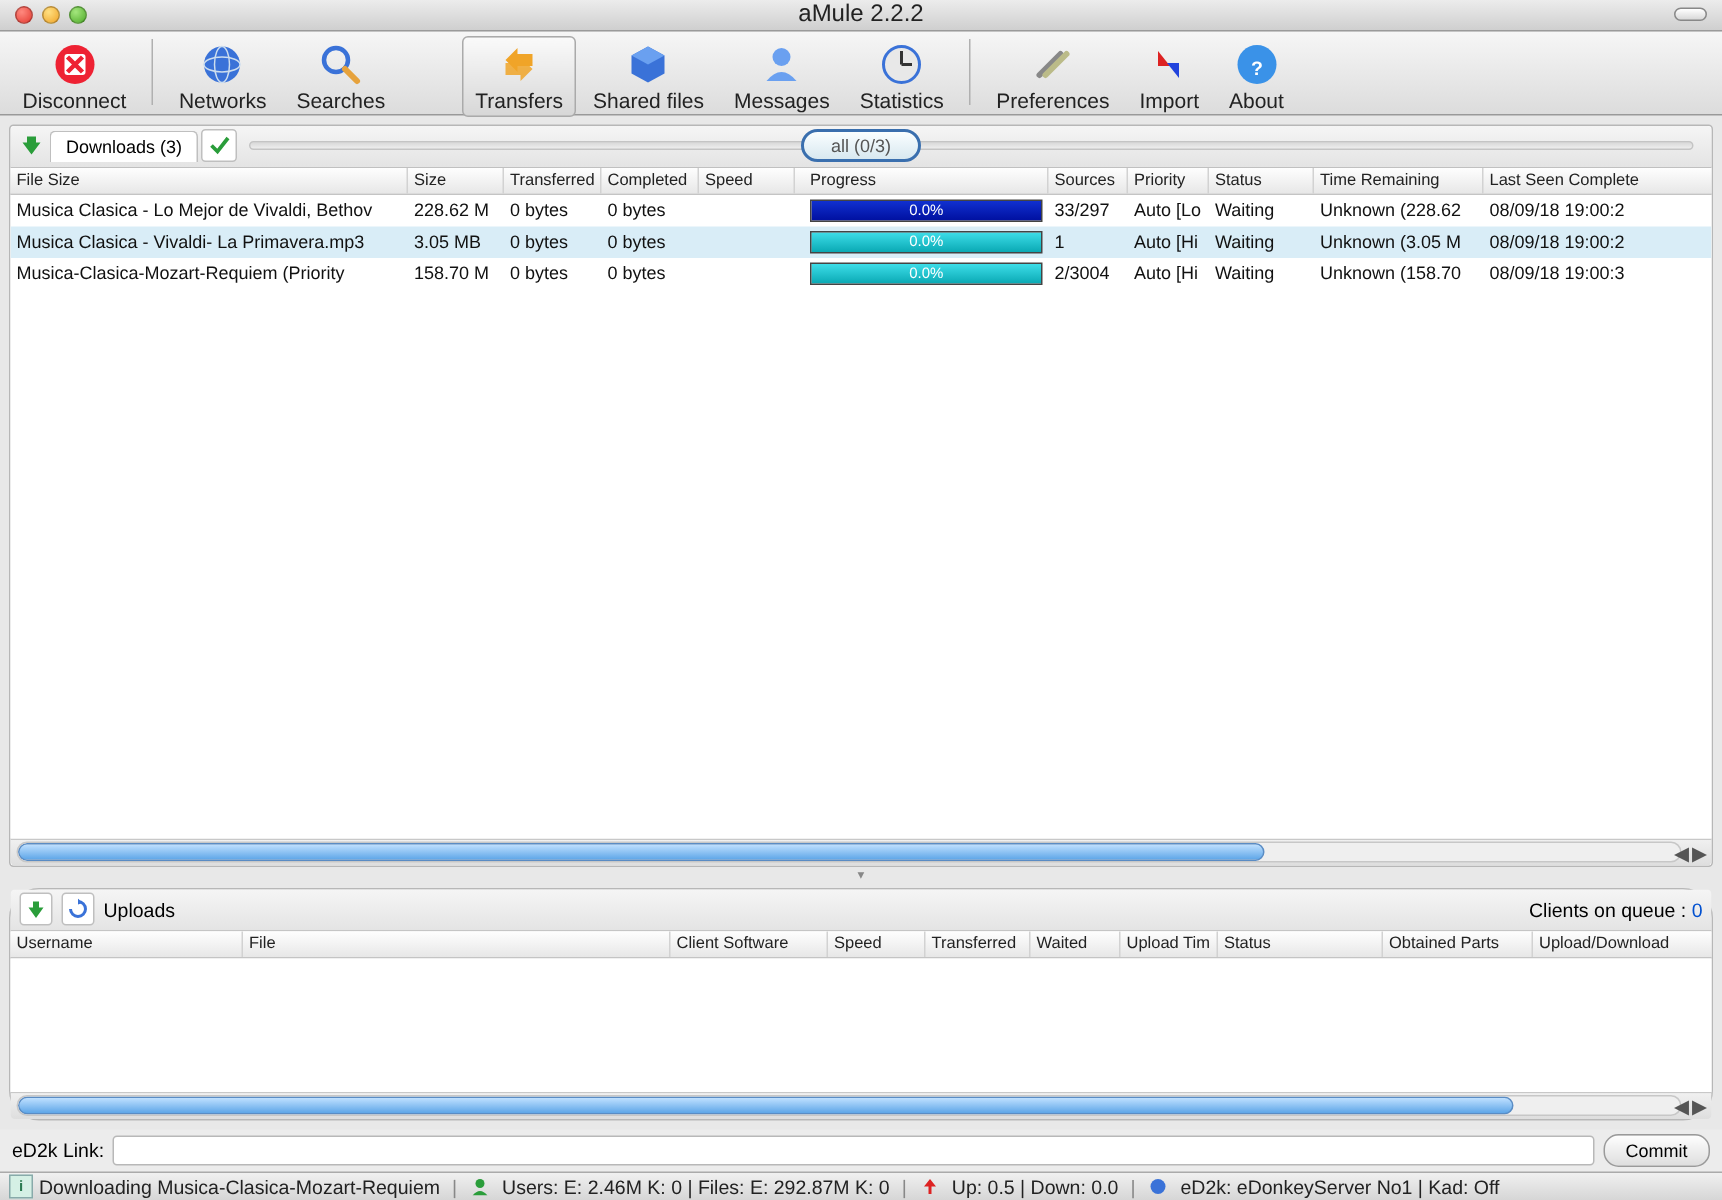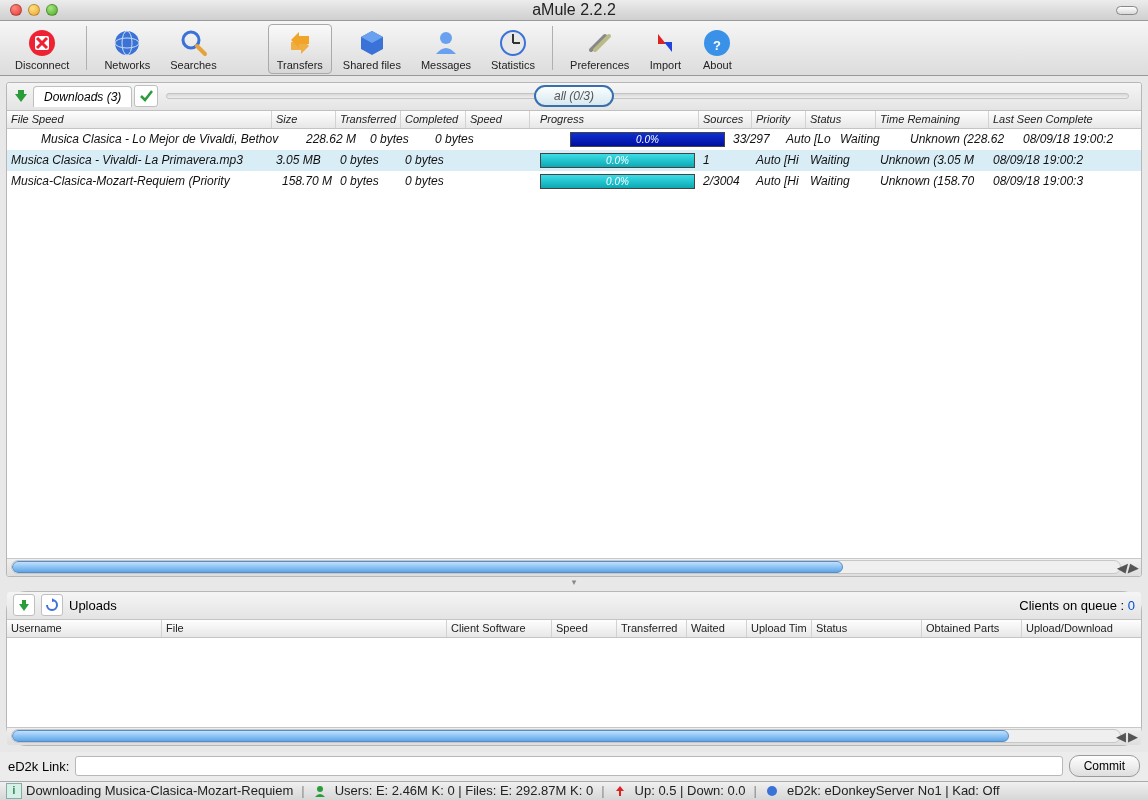--- a/index.html
+++ b/index.html
@@ -13,27 +13,27 @@
 .tl.yellow { background: radial-gradient(circle at 35% 30%, #ffe082, #f0a428); }
 .tl.green { background: radial-gradient(circle at 35% 30%, #a5e77e, #4eaa29); }
 .title { position: absolute; left: 0; right: 0; text-align: center; font-size: 16px; color: #222; pointer-events: none; }
 .titlebar .pill { margin-left: auto; margin-right: 10px; width: 22px; height: 9px; border: 1px solid #888; border-radius: 5px; background: linear-gradient(#fff,#d8d8d8); }
 
 
 .toolbar { height: 56px; background: linear-gradient(#f6f6f6, #dcdcdc); border-bottom: 1px solid #999; display: flex; align-items: flex-start; padding: 3px 6px 0; gap: 2px; }
 .tbtn { display: flex; flex-direction: column; align-items: center; padding: 2px 8px; border: 1px solid transparent; border-radius: 4px; cursor: default; }
 .tbtn.active { border: 1px solid #aaa; background: linear-gradient(#fafafa,#d7d7d7); margin-left: 40px; }
 .tbtn .ic { width: 32px; height: 32px; display: flex; align-items: center; justify-content: center; }
-.tbtn .lbl { font-size: 11px; color: #222; margin-top: 0px; }
+.tbtn .lbl { font-size: 14px; color: #222; margin-top: 0px; }
 .tsep { width: 1px; height: 44px; background: #b0b0b0; margin: 2px 6px; }
 
 
 .content { flex: 1; display: flex; flex-direction: column; padding: 6px; gap: 2px; }
 .panel { background: #fff; border: 1px solid #b7b7b7; border-radius: 3px; display: flex; flex-direction: column; }
-.panel.downloads { flex: 0 0 495px; font-style: italic; }
+.panel.downloads { flex: 0 0 495px; }
 .panel.uploads { flex: 0 0 155px; margin-top: 4px; border-radius: 20px; }
 
 
 .tabrow { height: 28px; background: linear-gradient(#f5f5f5,#e4e4e4); display: flex; align-items: center; padding: 0 4px; position: relative; border-bottom: 1px solid #c0c0c0; border-radius: 3px 3px 0 0; }
 .dlicon { width: 20px; height: 20px; display: flex; align-items: center; justify-content: center; margin-right: 2px; }
 .tabbtn { background: #fff; border: 1px solid #bfbfbf; border-bottom: none; border-radius: 4px 4px 0 0; padding: 3px 10px; margin-right: 2px; font-size: 12px; }
 .chkbtn { width: 24px; height: 22px; border: 1px solid #bfbfbf; background: #fff; border-radius: 3px; display: flex; align-items: center; justify-content: center; }
 .filtbar { flex: 1; height: 6px; margin: 0 8px; border: 1px solid #c4c4c4; border-radius: 3px; background: linear-gradient(#d8d8d8,#eee); }
 .filtpill { position: absolute; left: 50%; transform: translateX(-50%); background: linear-gradient(#fafeff,#d8e8f0); border: 2px solid #3a6fae; border-radius: 12px; padding: 2px 18px; font-size: 12px; color: #555; }
 
@@ -201,35 +201,35 @@
       <div class="tabbtn">Downloads (3)</div>
       <div class="chkbtn">
         <svg width="16" height="16">
             <path d="M3 8 L7 12 L14 3" stroke="#2a9d3a" stroke-width="2.5" fill="none"></path>
           </svg>
       </div>
       <div class="filtbar"></div>
       <div class="filtpill">all (0/3)</div>
     </div>
     <div class="thead">
-      <div class="th" style="width:265px">File Speed</div>
+      <div class="th" style="width:265px">File Size</div>
       <div class="th" style="width:64px">Size</div>
       <div class="th" style="width:65px">Transferred</div>
       <div class="th" style="width:65px">Completed</div>
       <div class="th" style="width:64px">Speed</div>
       <div class="th" style="width:169px;padding-left:10px">Progress</div>
       <div class="th" style="width:53px">Sources</div>
       <div class="th" style="width:54px">Priority</div>
       <div class="th" style="width:70px">Status</div>
       <div class="th" style="width:113px">Time Remaining</div>
       <div class="th" style="flex:1;border-right:none">Last Seen Complete</div>
     </div>
     <div class="tbody" id="dlbody">
         <div class="trow">
-          <div class="td" style="width: 265px; margin-left: 30px;">Musica Clasica - Lo Mejor de Vivaldi, Bethov</div>
+          <div class="td" style="width: 265px;">Musica Clasica - Lo Mejor de Vivaldi, Bethov</div>
           <div class="td" style="width: 64px;">228.62 M</div>
           <div class="td" style="width: 65px;">0 bytes</div>
           <div class="td" style="width: 65px;">0 bytes</div>
           <div class="td" style="width: 64px;"></div>
           <div class="td" style="width: 169px; padding-left: 10px;">
             <div class="prog blue">
               <span>0.0%</span>
             </div>
           </div>
           <div class="td" style="width: 53px;">33/297</div>
@@ -250,21 +250,21 @@
             </div>
           </div>
           <div class="td" style="width: 53px;">1</div>
           <div class="td" style="width: 54px;">Auto [Hi</div>
           <div class="td" style="width: 70px;">Waiting</div>
           <div class="td" style="width: 113px;">Unknown (3.05 M</div>
           <div class="td" style="flex: 1 1 0%;">08/09/18 19:00:2</div>
         </div>
         <div class="trow">
           <div class="td" style="width: 265px;">Musica-Clasica-Mozart-Requiem (Priority</div>
-          <div class="td" style="width: 64px; text-align: right;">158.70 M</div>
+          <div class="td" style="width: 64px;">158.70 M</div>
           <div class="td" style="width: 65px;">0 bytes</div>
           <div class="td" style="width: 65px;">0 bytes</div>
           <div class="td" style="width: 64px;"></div>
           <div class="td" style="width: 169px; padding-left: 10px;">
             <div class="prog cyan">
               <span>0.0%</span>
             </div>
           </div>
           <div class="td" style="width: 53px;">2/3004</div>
           <div class="td" style="width: 54px;">Auto [Hi</div>

